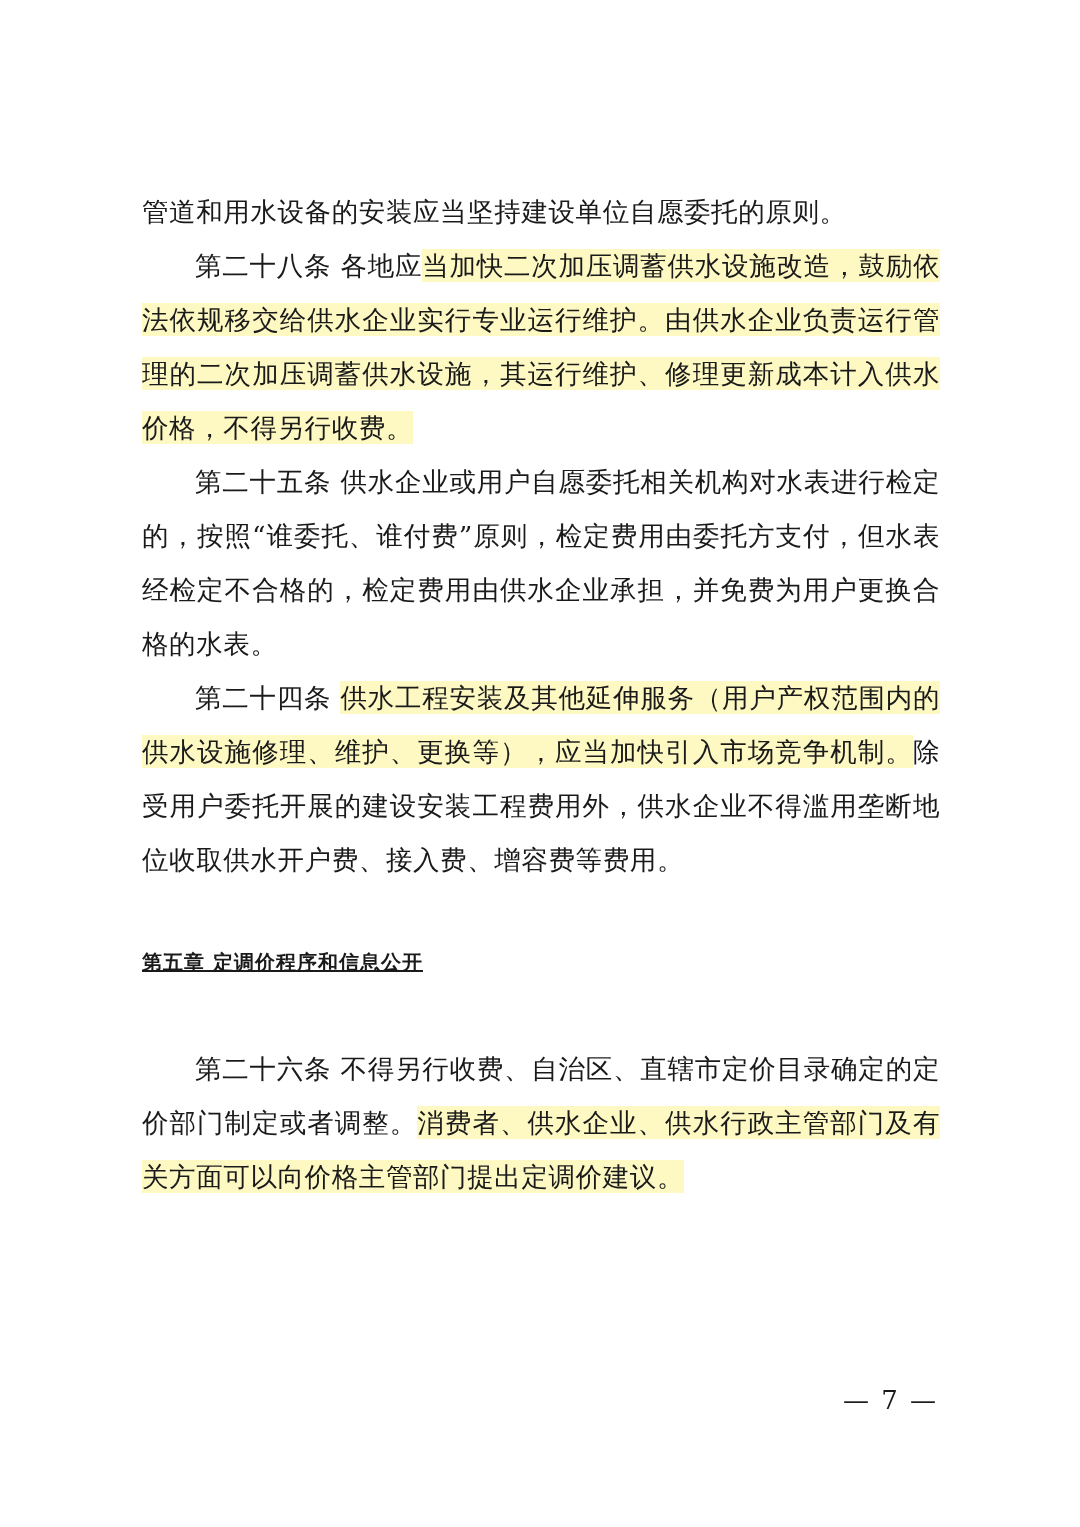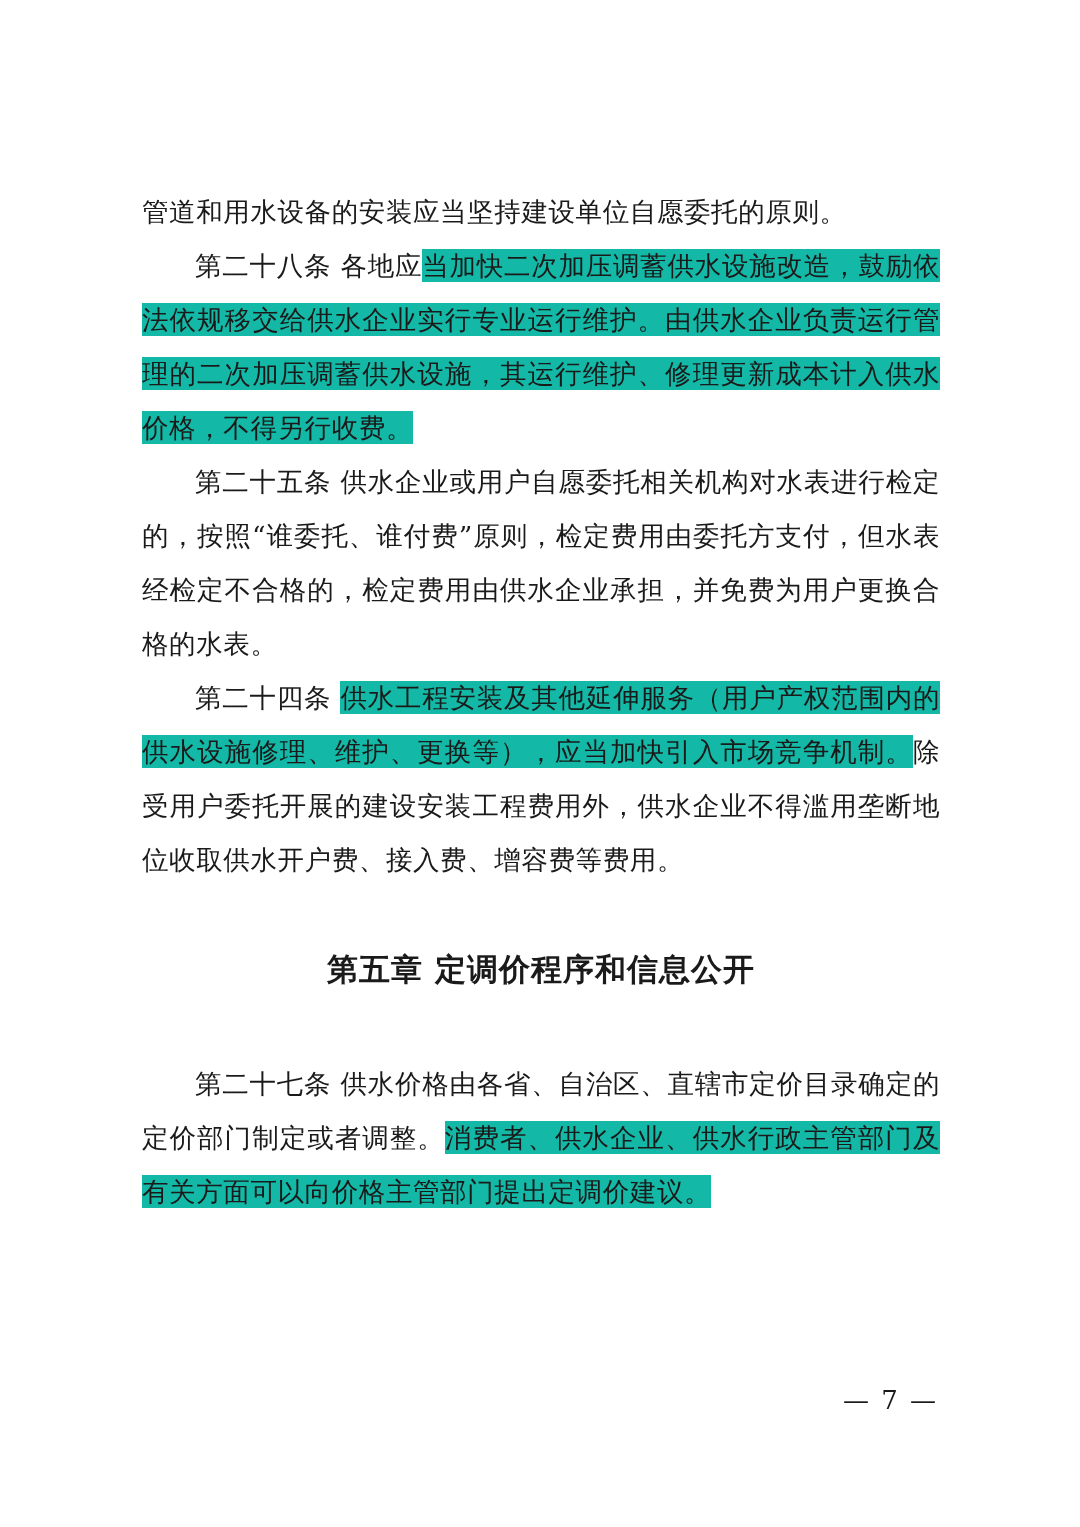--- a/index.html
+++ b/index.html
@@ -29,33 +29,34 @@
     line-height: 54px;
     text-align: justify;
     text-justify: inter-ideograph;
     margin: 0;
     letter-spacing: 0.6px;
   }
   .indent {
     text-indent: 2em;
   }
   .hl {
-    background-color: #14b8a6;
+    background-color: #fef9c3;
     padding: 1px 0;
     box-decoration-break: clone;
     -webkit-box-decoration-break: clone;
   }
   .chapter-title {
     font-family: "DejaVu Sans", "Liberation Sans", sans-serif;
-    font-size: 31px;
+    font-size: 20px;
     font-weight: bold;
-    text-align: center;
+    text-align: left;
     letter-spacing: 1px;
     margin: 0;
     padding: 0;
+    text-decoration: underline;
   }
   .gap-before-title { height: 62px; }
   .gap-after-title { height: 66px; }
   .page-number {
     position: absolute;
     right: 142px;
     bottom: 112px;
     font-size: 26px;
     letter-spacing: 2px;
     font-family: "DejaVu Serif", "Liberation Serif", serif;
@@ -71,17 +72,17 @@
       <p class="para indent"><span>第二十八条  各地应</span><span class="hl">当加快二次加压调蓄供水设施改造，鼓励依法依规移交给供水企业实行专业运行维护。由供水企业负责运行管理的二次加压调蓄供水设施，其运行维护、修理更新成本计入供水价格，不得另行收费。</span></p>
       <p class="para indent"><span>第二十五条  供水企业或用户自愿委托相关机构对水表进行检定的，按照“谁委托、谁付费”原则，检定费用由委托方支付，但水表经检定不合格的，检定费用由供水企业承担，并免费为用户更换合格的水表。</span></p>
       <p class="para indent"><span>第二十四条 </span><span class="hl">供水工程安装及其他延伸服务（用户产权范围内的供水设施修理、维护、更换等），应当加快引入市场竞争机制。</span><span>除受用户委托开展的建设安装工程费用外，供水企业不得滥用垄断地位收取供水开户费、接入费、增容费等费用。</span></p>
     </div>
 
   <div class="gap-before-title"></div>
   <h2 class="chapter-title">第五章  定调价程序和信息公开</h2>
   <div class="gap-after-title"></div>
 
   <div id="bottom-block">
-      <p class="para indent"><span>第二十七条  供水价格由各省、自治区、直辖市定价目录确定的定价部门制定或者调整。</span><span class="hl">消费者、供水企业、供水行政主管部门及有关方面可以向价格主管部门提出定调价建议。</span></p>
+      <p class="para indent"><span>第二十六条  不得另行收费、自治区、直辖市定价目录确定的定价部门制定或者调整。</span><span class="hl">消费者、供水企业、供水行政主管部门及有关方面可以向价格主管部门提出定调价建议。</span></p>
     </div>
 
   <div class="page-number">— 7 —</div>
 </div>
 
 </body></html>

